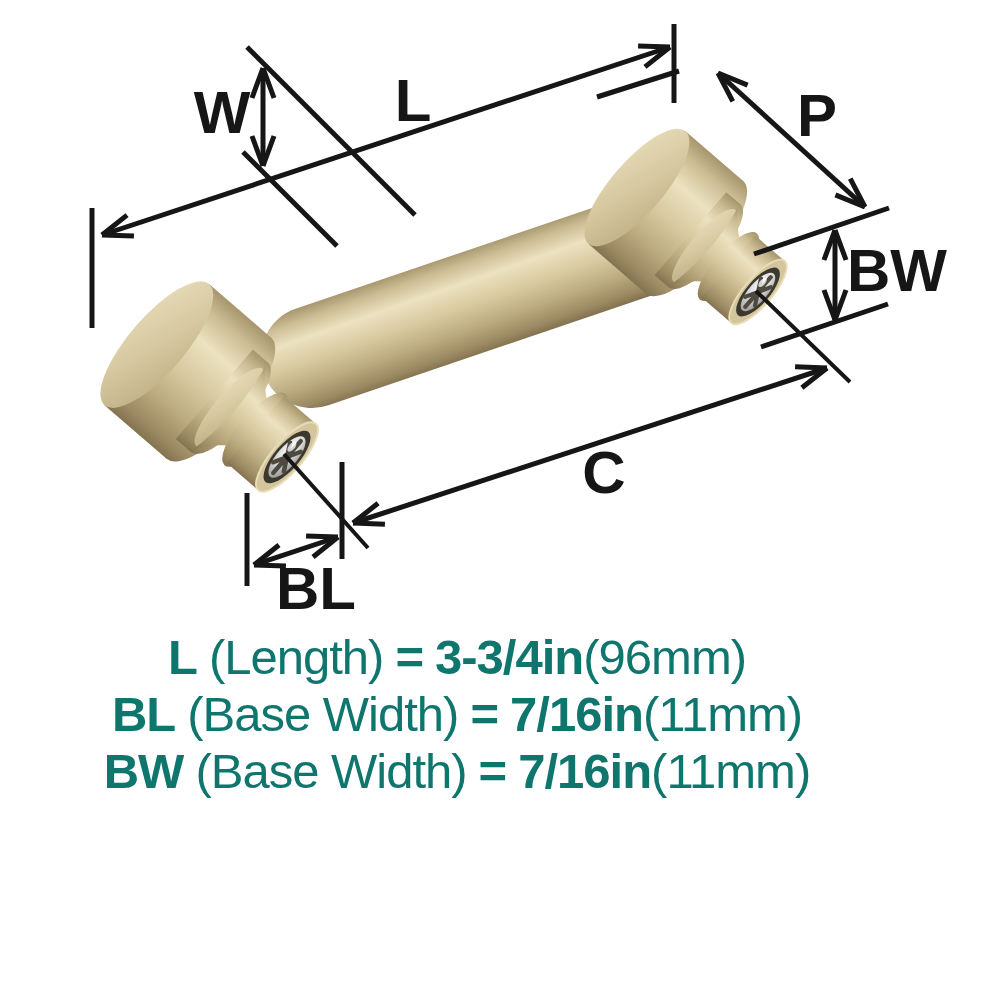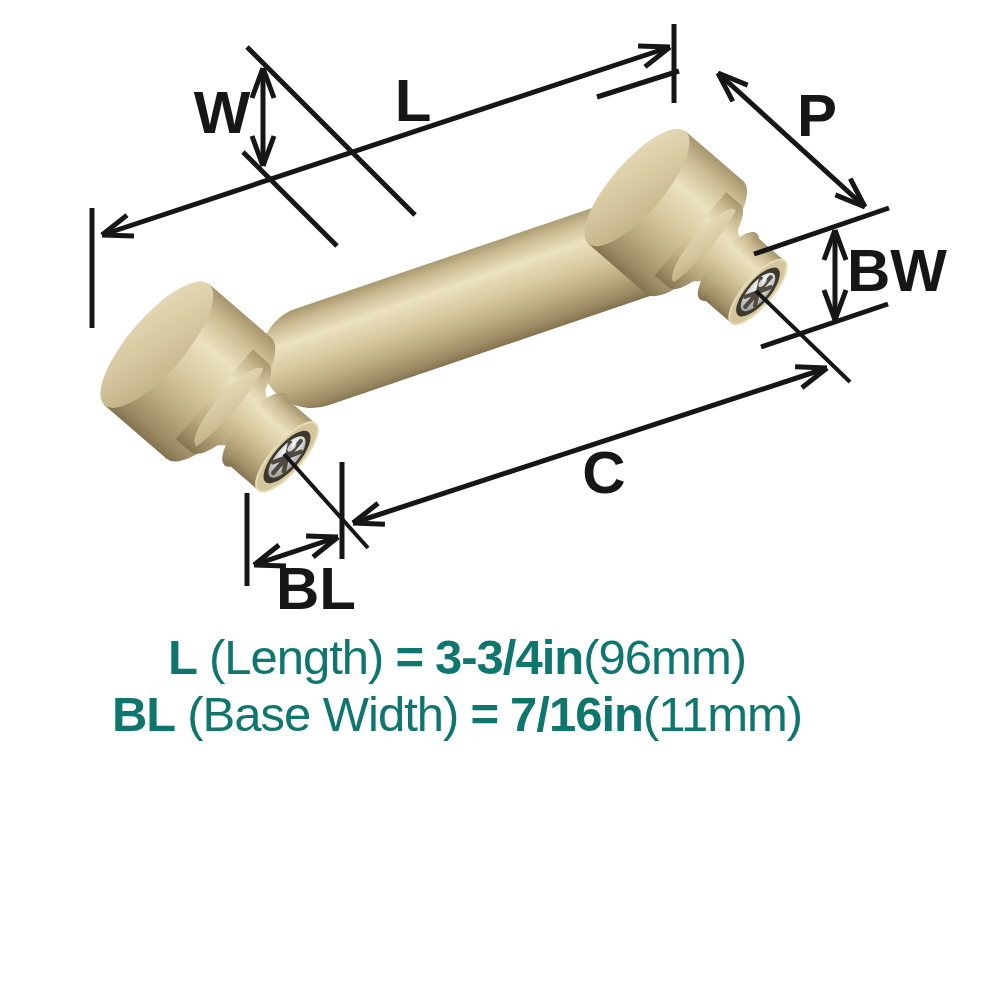--- a/index.html
+++ b/index.html
@@ -117,15 +117,18 @@
     </g>
   </svg>
 
   <div class="specs">
     <div class="spec-row">
       <span class="code">L</span><span class="name">(Length)</span><span class="eq">=</span><span class="value">3-3/4in</span><span class="metric">(96mm)</span>
     </div>
     <div class="spec-row">
       <span class="code">BL</span><span class="name">(Base Width)</span><span class="eq">=</span><span class="value">7/16in</span><span class="metric">(11mm)</span>
     </div>
+    <div class="spec-row">
+      <span class="code">BW</span><span class="name">(Base Width)</span><span class="eq">=</span><span class="value">7/16in</span><span class="metric">(11mm)</span>
+    </div>
   </div>
 
 </div>
 
 </body></html>

